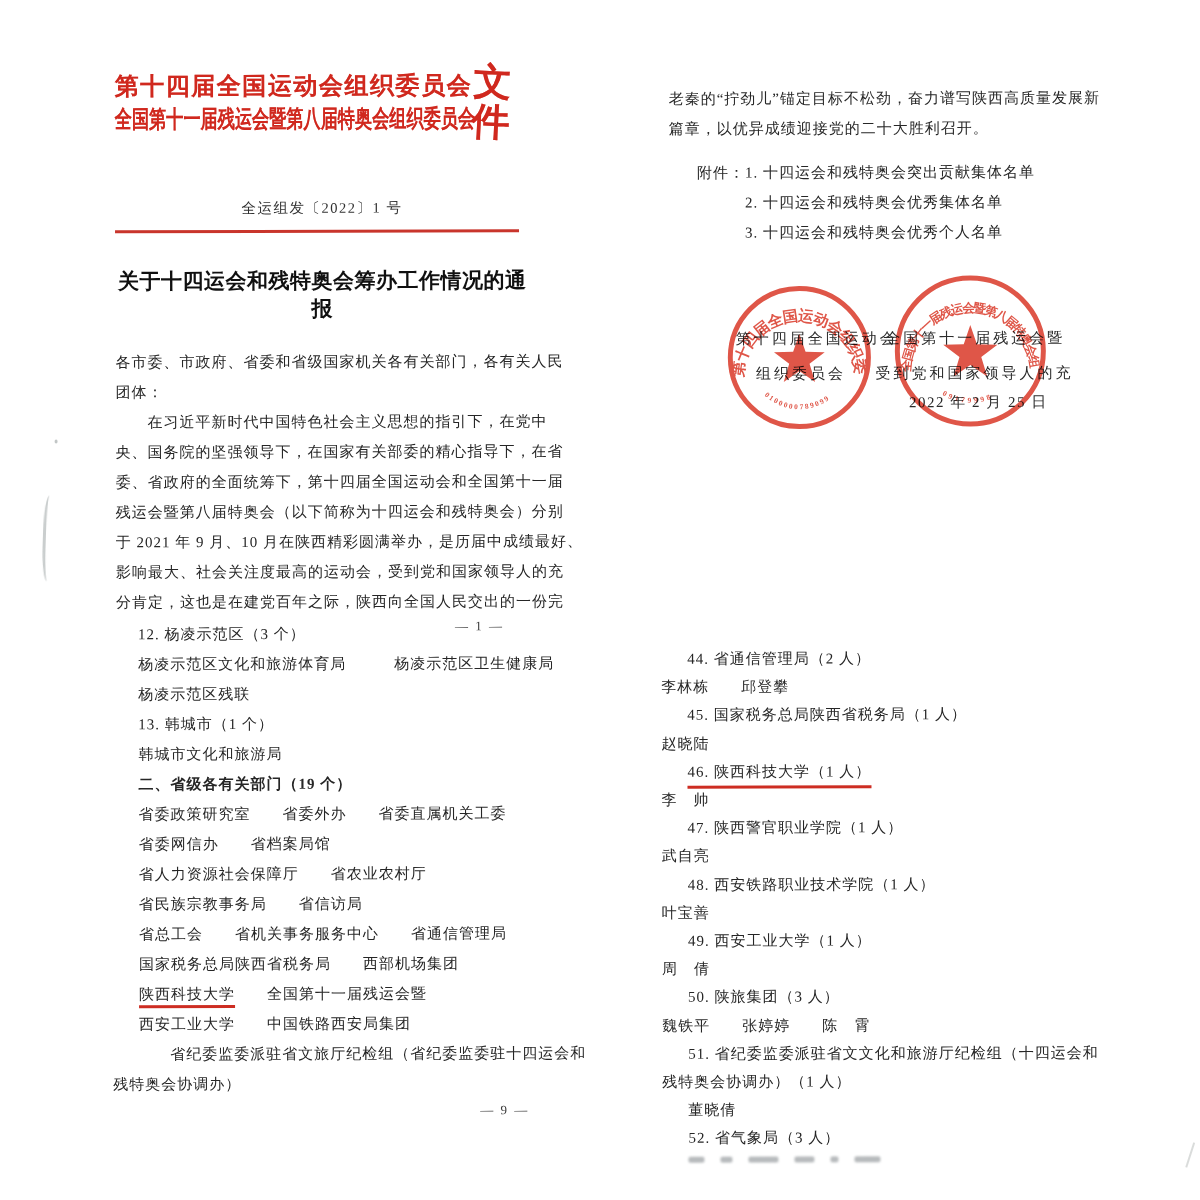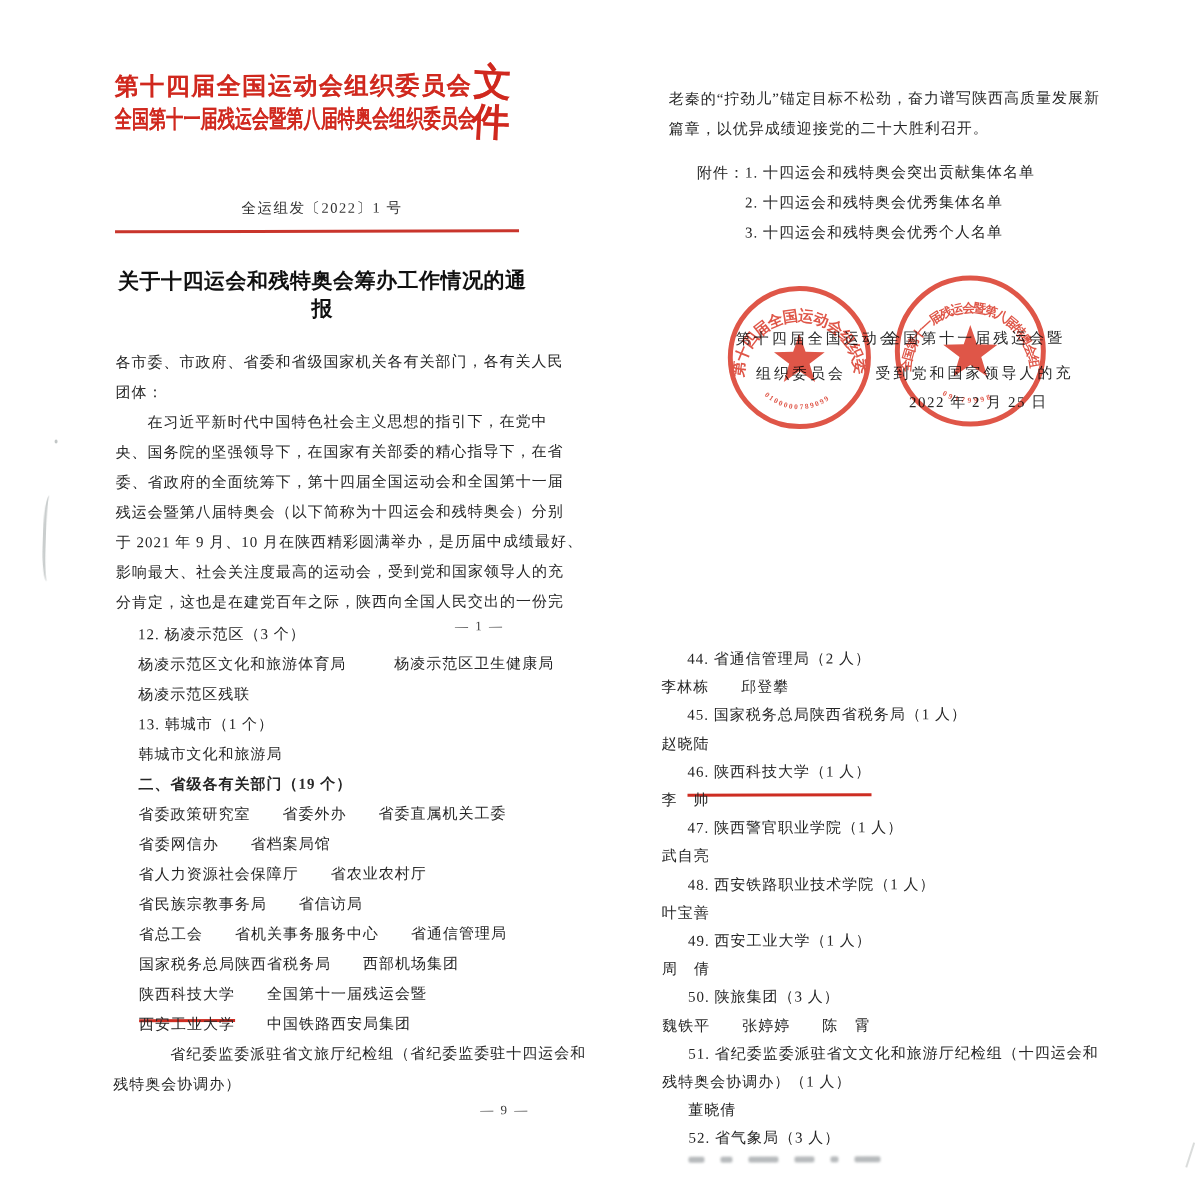--- a/index.html
+++ b/index.html
@@ -44,22 +44,22 @@
 
   
   #q3{left:112px;top:618px;width:452px;}
   #q4{left:661px;top:645px;width:478px;}
   .list .line{font-size:15px;line-height:30px;letter-spacing:1px;white-space:nowrap;}
   #q4 .list .line{line-height:28.2px;}
   .ind0{padding-left:0;}
   .ind1{padding-left:26px;}
   .ind2{padding-left:57px;}
   .b{font-weight:bold;letter-spacing:1.6px;}
-  .ul-word{border-bottom:3px solid #cd2d22;padding-bottom:17px;}
-  .ul-line{border-bottom:3.5px solid #cd2d22;padding-bottom:14px;}
+  .ul-word{border-bottom:3px solid #cd2d22;padding-bottom:3px;}
+  .ul-line{border-bottom:3.5px solid #cd2d22;padding-bottom:6px;}
   #q3 .pnum{text-align:right;padding-right:36px;margin-top:4px;}
   .cutoff{height:13px;overflow:hidden;opacity:.55;}
   .smudge{display:inline-block;height:6px;background:#7d8387;margin-right:16px;margin-top:4px;
           filter:blur(1px);vertical-align:top;border-radius:2px;}
 
   
   .art{position:absolute;}
   #art1{left:43px;top:494px;height:86px;width:8px;border-left:3px solid #aeb4b4;
         border-radius:60%/50%;transform:rotate(2deg);opacity:.65;filter:blur(.4px);}
   #art2{left:55px;top:438px;width:3px;height:4px;background:#9aa0a0;border-radius:50%;opacity:.6;}

